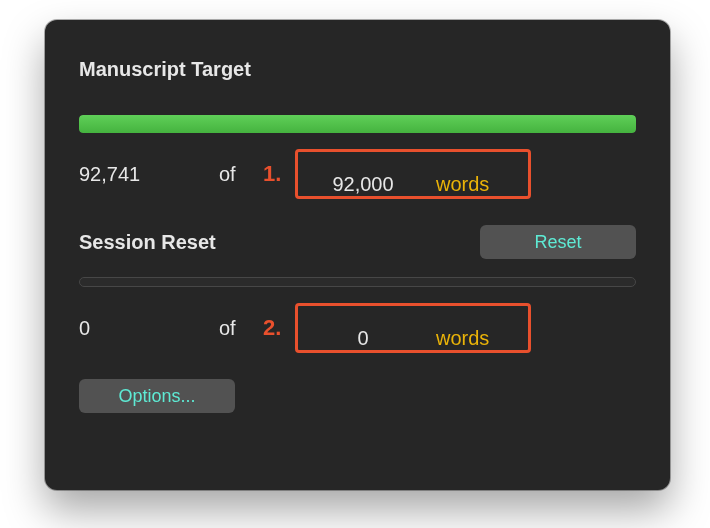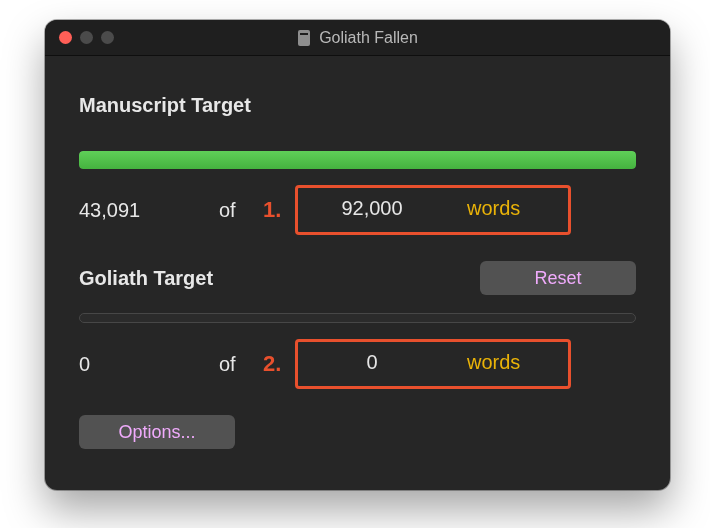--- a/index.html
+++ b/index.html
@@ -101,27 +101,26 @@
     .annot-num {
       color: #e8502d;
       font-weight: 700;
       font-size: 22px;
       width: 36px;
       text-align: left;
       padding-left: 4px;
     }
     .target-box {
       display: flex;
-      align-items: flex-start;
+      align-items: flex-end;
       border: 3px solid #e8502d;
       border-radius: 4px;
       height: 50px;
-      padding: 9px;
+      padding: 0;
       background: transparent;
-      gap: 22px;
     }
     .target-input {
       width: 130px;
       text-align: center;
       background: transparent;
       border: none;
       color: #e7e7e7;
       font-size: 20px;
       font-family: inherit;
       outline: none;
@@ -133,76 +132,60 @@
       color: #eab308;
     }
     .header-row {
       display: flex;
       align-items: center;
       justify-content: space-between;
       margin-bottom: 18px;
     }
     .btn {
       background: #525252;
-      color: #f0abfc;
+      color: #5eead4;
       border: none;
       border-radius: 6px;
       width: 156px;
       height: 34px;
       font-size: 18px;
       text-align: center;
       cursor: pointer;
       font-family: inherit;
     }
     .btn-row {
       display: flex;
       justify-content: flex-start;
       margin-top: 4px;
     }
   </style>
 </head>
 <body>
 
 <div class="window">
-  <div class="titlebar">
-    <div class="traffic">
-      <div class="dot red"></div>
-      <div class="dot grey"></div>
-      <div class="dot grey"></div>
-    </div>
-    <div class="title-wrap">
-      <span class="title-icon">
-        <svg viewBox="0 0 14 16" width="14" height="16">
-          <rect x="1" y="0" width="12" height="16" rx="2" fill="#8e8e8e"></rect>
-          <rect x="3" y="3" width="8" height="2" fill="#1f1f1f"></rect>
-        </svg>
-      </span>
-      <span>Goliath Fallen</span>
-    </div>
-  </div>
 
   <div class="content">
     <div class="section-title">Manuscript Target</div>
 
     <div class="progress-outer">
       <div class="progress-green" style="width:100%"></div>
     </div>
 
     <div class="row">
-      <span class="count">43,091</span>
+      <span class="count">92,741</span>
       <span class="of-label">of</span>
       <span class="annot-num">1.</span>
       <div class="target-box">
         <input class="target-input" value="92,000" style="">
         <span class="unit">words</span>
       </div>
     </div>
 
     <div class="header-row">
-      <div class="section-title" style="margin-bottom:0">Goliath Target</div>
+      <div class="section-title" style="margin-bottom:0">Session Reset</div>
       <button class="btn">Reset</button>
     </div>
 
     <div class="progress-empty"></div>
 
     <div class="row">
       <span class="count">0</span>
       <span class="of-label">of</span>
       <span class="annot-num">2.</span>
       <div class="target-box">

